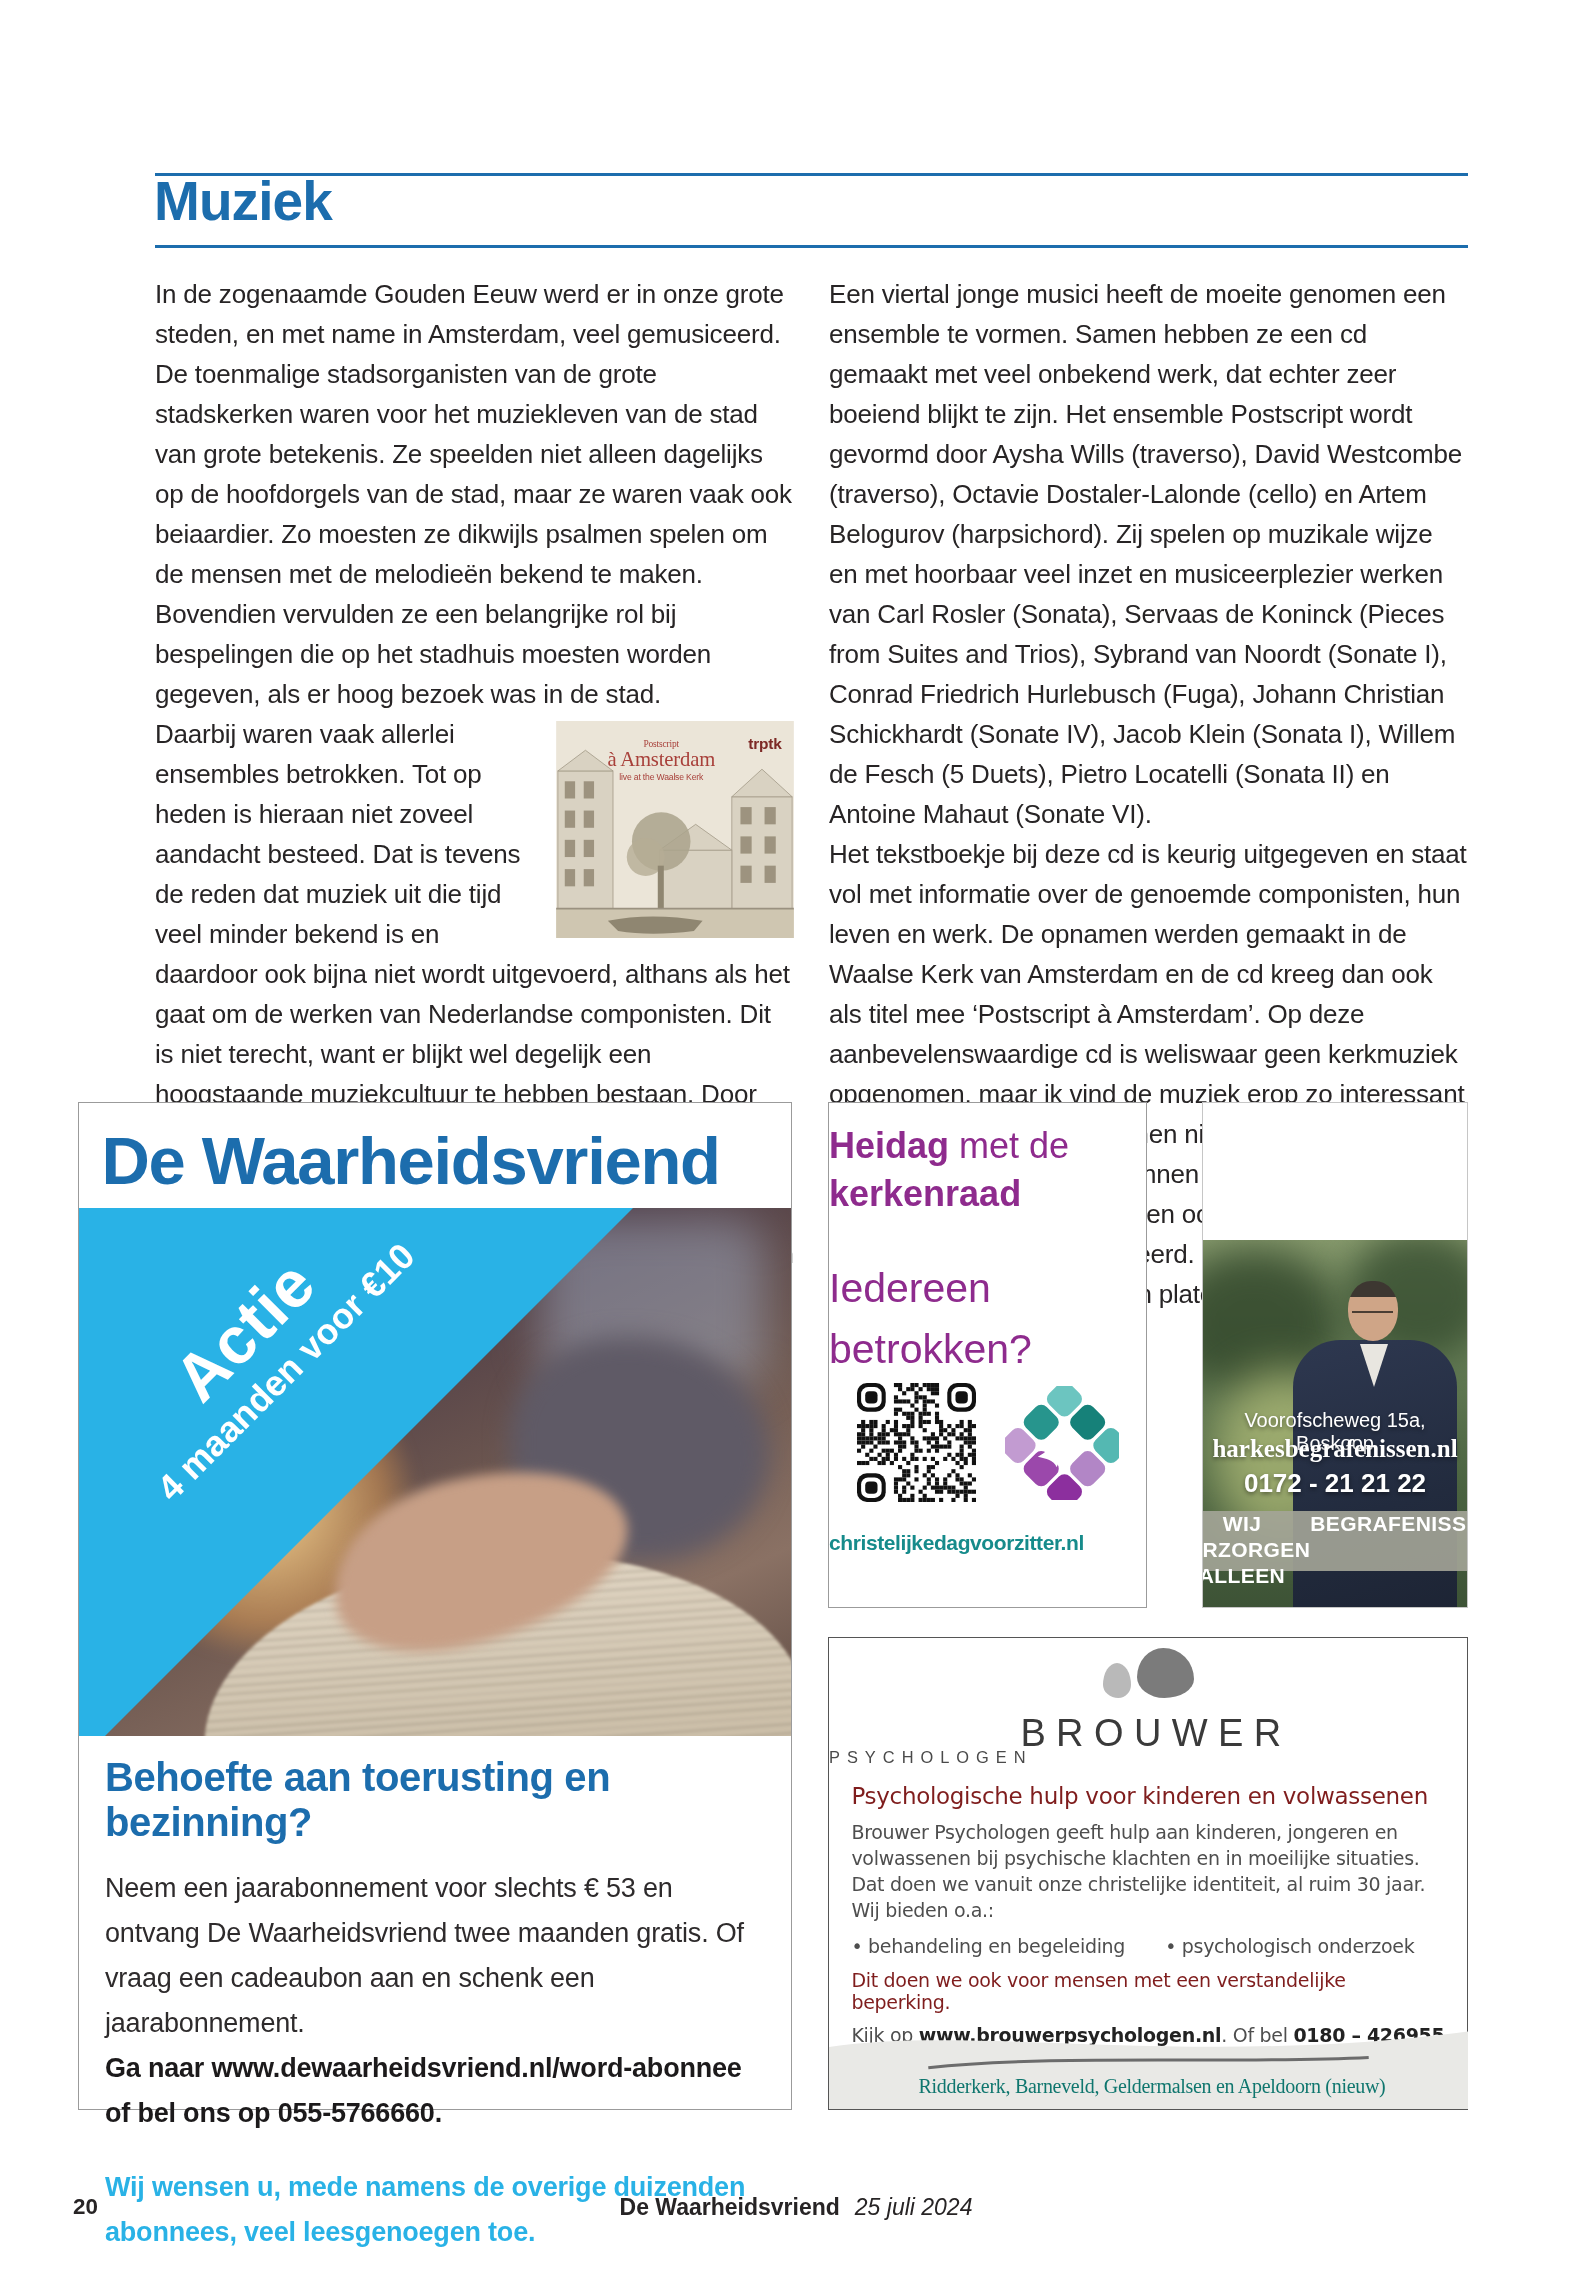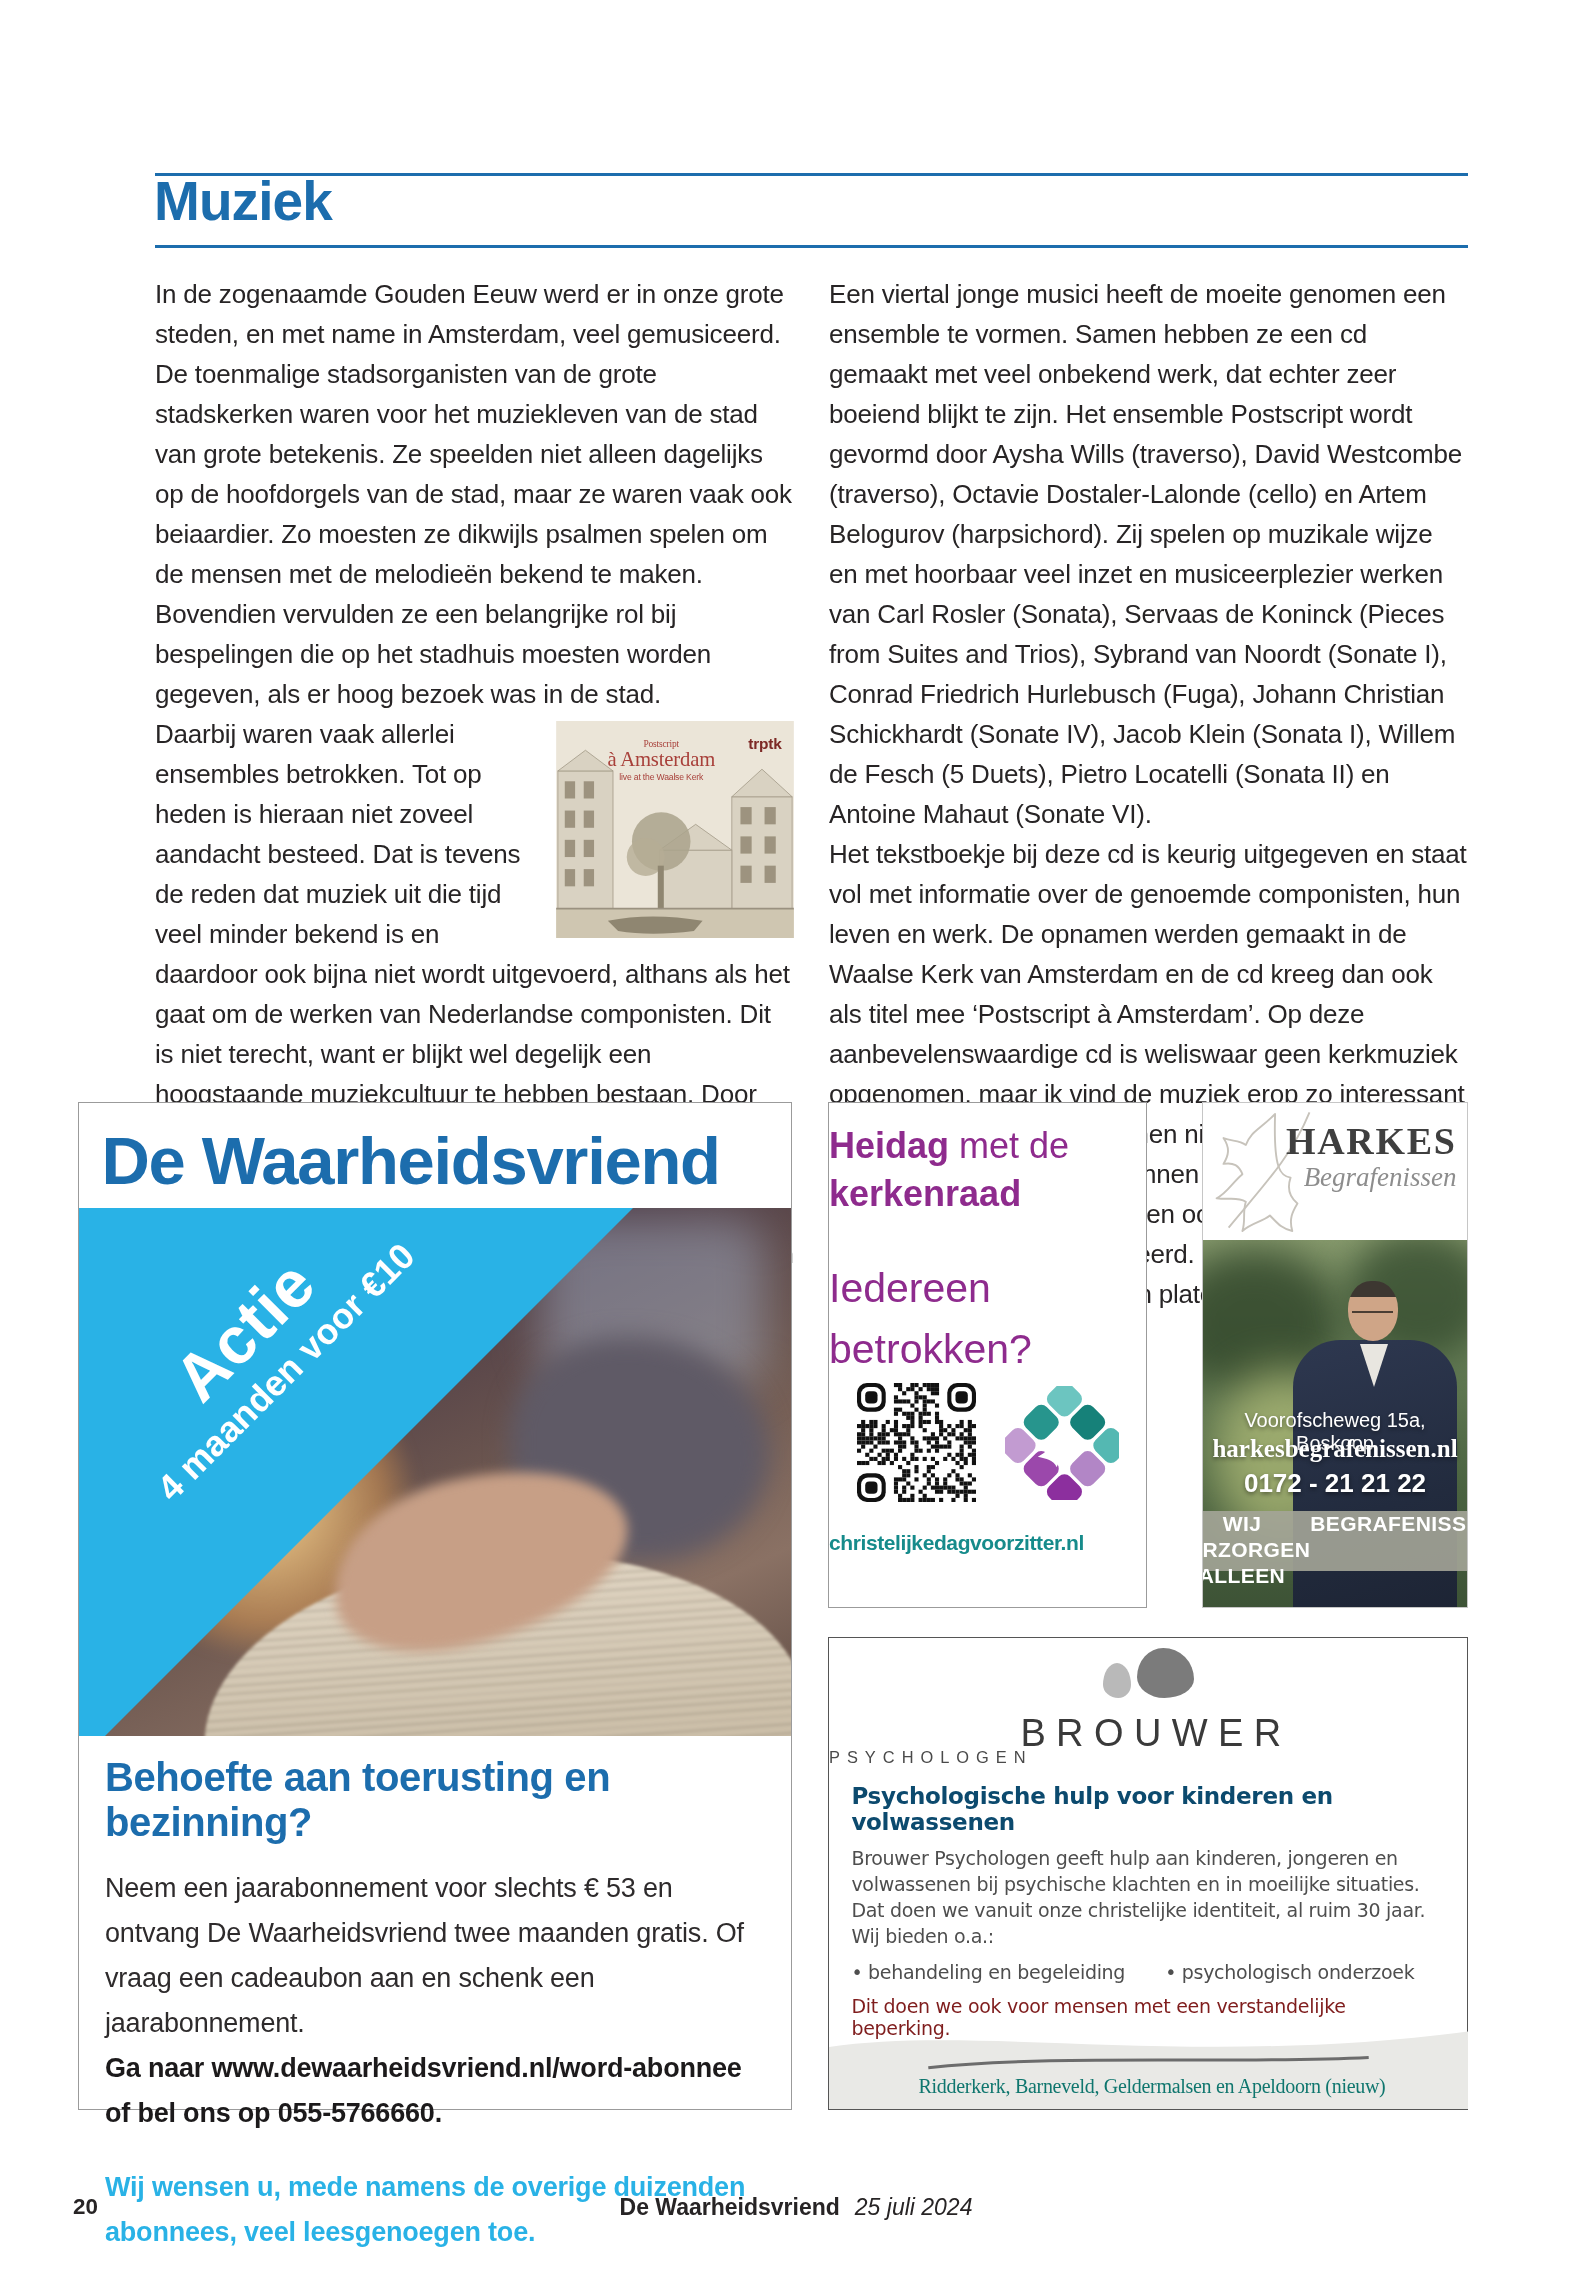--- a/index.html
+++ b/index.html
@@ -90,21 +90,21 @@
   #hk-banner p{margin:0;font-size:21px;font-weight:bold;color:#fff;letter-spacing:0.4px;line-height:26px;text-align:center}
 
   
   #ad-brouwer{left:828px;top:1637px;width:640px;height:473px;border-color:#555}
   #br-logo{position:absolute;left:0;top:10.4px;width:100%;display:flex;justify-content:center;align-items:flex-end;gap:6px;height:50px}
   .br-blob-s{width:28px;height:35px;background:#b9b9b9;border-radius:50% 50% 45% 55%/62% 62% 38% 38%}
   .br-blob-l{width:57px;height:50px;background:#7b7b7b;border-radius:46% 54% 52% 48%/58% 62% 38% 42%}
   #br-brand{position:absolute;left:0;top:66px;width:100%;margin:8px;text-align:center;font-size:38px;color:#3a3a3a;letter-spacing:10.4px;font-weight:normal}
   #br-brand-sub{position:absolute;left:0;top:110px;width:100%;margin:0;text-align:left;font-size:16.4px;color:#4a4a4a;letter-spacing:7px}
   #br-content{position:absolute;left:22.4px;top:145px;width:597px;font-family:"DejaVu Sans",sans-serif}
-  #br-heading{margin:0;font-size:23px;font-weight:bold;color:#0c4a6e;letter-spacing:-0.3px}
+  #br-heading{margin:0;font-size:23px;font-weight:normal;color:#7f1d1d;letter-spacing:-0.3px}
   #br-body{margin:10.4px 0 0 0;font-size:19px;line-height:26px;color:#4e4e4e;letter-spacing:-0.3px}
   #br-bullets{margin:12px 0 0 0;font-size:19px;color:#4e4e4e;letter-spacing:-0.3px;display:flex;gap:40px}
   #br-note{margin:12px 0 0 0;font-size:19px;color:#7f1d1d;letter-spacing:-0.3px}
   #br-cta{margin:10.4px 0 0 0;font-size:19px;color:#4e4e4e;letter-spacing:-0.3px}
   #br-cta b{color:#222}
   #br-wave{position:absolute;left:0;bottom:0;width:639px;height:86px}
   #br-locations{position:absolute;left:0;bottom:7px;width:100%;margin:4px;text-align:center;font-size:20px;color:#0f766e;font-family:Liberation Serif, serif;letter-spacing:-0.3px}
 
   
   #footer-num{position:absolute;left:73px;top:2194px;margin:0;font-size:22.4px;font-weight:bold}
@@ -524,30 +524,20 @@
             <rect x="-51" y="21" width="34" height="34" rx="9" fill="#c29bd1"></rect>
           </g>
           <path d="M-28,16 C-10,6 -4,-6 4,-24 C8,-10 4,-2 22,2 C6,8 0,10 -6,28 C-10,20 -18,18 -28,16 Z" fill="#ffffff"></path>
         </g>
       </svg>
     </div>
     <p id="hd-url">christelijkedagvoorzitter.nl</p>
   </div>
 
   <div class="ad" id="ad-harkes">
-    <div id="hk-logo">
-      <svg id="hk-leaf" viewBox="0 0 150 152" xmlns="http://www.w3.org/2000/svg">
-        <g fill="none" stroke="#c7c3bb" stroke-width="2.2" stroke-linejoin="round">
-          <path d="M78,8 C60,26 50,28 44,44 C36,38 28,40 18,36 C26,48 24,56 18,66 C30,64 36,68 40,78 C28,88 22,100 10,106 C26,108 34,104 44,110 C40,122 44,132 40,144 C52,134 62,134 72,126 C80,134 86,142 98,144 C94,130 98,122 104,112 C94,104 92,94 96,82 C84,80 76,72 78,8 Z"></path>
-          <path d="M118,6 C96,60 60,96 24,140"></path>
-        </g>
-      </svg>
-      <p id="hk-brand">HARKES</p>
-      <p id="hk-brand-sub">Begrafenissen</p>
-    </div>
     <div id="hk-photo">
       <div class="hk-blob1"></div>
       <div class="hk-blob2"></div>
       <div class="hk-blob3"></div>
       <div class="hk-body"></div>
       <div class="hk-shirt"></div>
       <div class="hk-head"></div>
       <div class="hk-glasses"></div>
       <p class="hk-overlay" id="hk-address">Voorofscheweg 15a, Boskoop</p>
       <p class="hk-overlay" id="hk-site">harkesbegrafenissen.nl</p>

